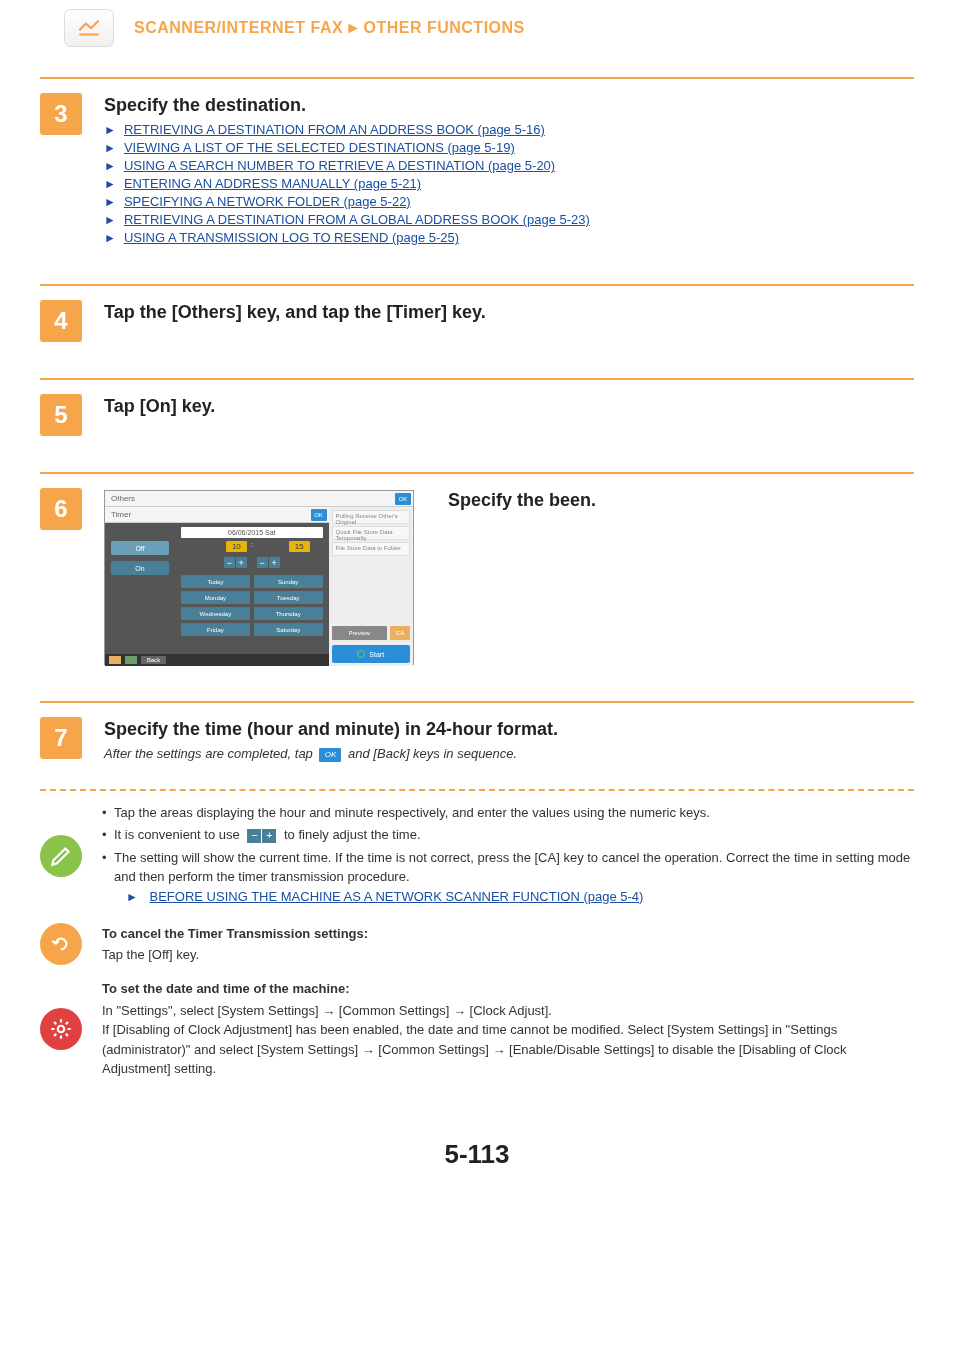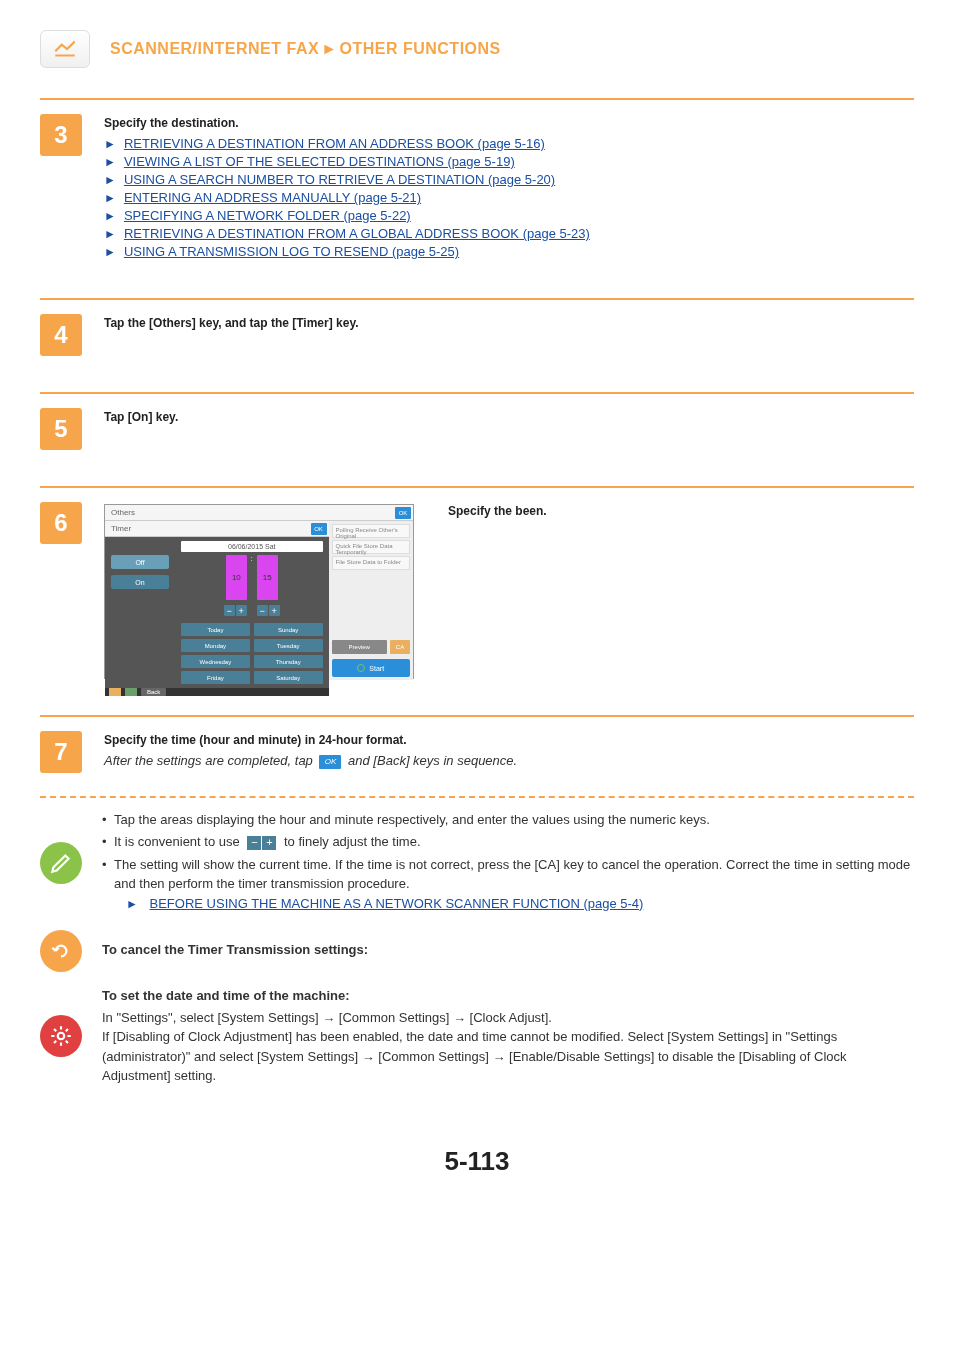--- a/index.html
+++ b/index.html
@@ -6,21 +6,22 @@
   body {
     font-family: Arial, Helvetica, sans-serif;
     font-size: 13px;
     color: #333;
     width: 954px;
     background: #fff;
   }
   .header {
     display: flex;
     align-items: center;
-    padding: 30px 0 12px 40px;
+    padding: 9px 0 12px 40px;
+    margin-left: 24px;
   }
   .header-icon {
     width: 50px; height: 38px;
     border-radius: 6px;
     background: linear-gradient(#fff,#f0f0f0);
     border: 1px solid #ddd;
     display: flex; align-items: center; justify-content: center;
     margin-right: 20px;
   }
   .header-text {
@@ -38,21 +39,21 @@
     background: #f7a54a;
     color: #fff;
     font-size: 24px;
     font-weight: bold;
     display: flex; align-items: center; justify-content: center;
     border-radius: 3px;
     flex-shrink: 0;
     margin-right: 22px;
   }
   .step-body { flex: 1; padding-top: 2px; }
-  .step-title { font-size: 12px; font-weight: bold; color: #222; margin-bottom: 6px; }
+  .step-title { font-size: 18px; font-weight: bold; color: #222; margin-bottom: 6px; }
   .step-sub { font-size: 13px; color: #333; margin-bottom: 7px; font-style: italic; }
   .link-list { list-style: none; }
   .link-list li { margin: 3px 0; display: flex; align-items: center; }
   .arrow { color: #1a4fa3; font-size: 12px; margin-right: 8px; }
   .link { color: #1a4fa3; text-decoration: underline; font-size: 13px; }
   .step6-flex { display:flex; gap: 34px; align-items:flex-start; }
   .screenshot {
     width: 310px; height: 175px;
     border: 1px solid #999; background:#fff; position:relative;
     font-size: 7px; color:#555;
@@ -64,21 +65,21 @@
   .ss-left { width:225px; display:flex; flex-direction:column; }
   .ss-timer-head { background:#f5f5f5; padding:3px 6px; font-size:8px; color:#666; border-bottom:1px solid #ccc; position:relative; height:16px;}
   .ss-left-body { flex:1; display:flex; background:#555; }
   .ss-col1 { width:70px; padding:18px 6px 4px 6px; display:flex; flex-direction:column; gap:6px; }
   .ss-toggle { height:14px; border-radius:2px; color:#fff; font-size:7px; display:flex;align-items:center;justify-content:center; }
   .ss-off { background:#6a9fb8; }
   .ss-on { background:#4a7f98; }
   .ss-col2 { flex:1; padding:4px 6px; display:flex; flex-direction:column; gap:3px; }
   .ss-date { background:#fff; color:#555; font-size:7px; text-align:center; padding:2px; border-radius:1px;}
   .ss-timerow { display:flex; gap:4px; justify-content:center; }
-  .ss-timebox { background:#d946ef; color:#333; font-size:8px; padding:18px 6px; border-radius:1px;}
+  .ss-timebox { background:#eab308; color:#333; font-size:8px; padding:1px 6px; border-radius:1px;margin-left:32px;}
   .ss-pm-row { display:flex; gap:10px; justify-content:center; margin:2px 0 4px 0;}
   .ss-pm { display:flex; gap:1px; }
   .ss-pm span { width:11px; height:11px; background:#4a7f98; color:#fff; display:flex;align-items:center;justify-content:center; font-size:9px; border-radius:1px;}
   .ss-day-row { display:flex; gap:4px; }
   .ss-day { flex:1; height:13px; background:#4a7f98; color:#fff; font-size:6px; display:flex;align-items:center;justify-content:center; border-radius:1px;}
   .ss-bottom { height:12px; background:#333; display:flex; align-items:center; padding:0 4px; gap:4px;}
   .ss-bottom-item { width:12px; height:8px; background:#555; }
   .ss-back { background:#666; color:#fff; font-size:6px; padding:1px 6px; border-radius:1px;}
   .ss-right { width:85px; background:#eee; padding:3px; display:flex; flex-direction:column; gap:2px; font-size:6px; color:#888; }
   .ss-r-item { background:#f8f8f8; border:1px solid #ddd; padding:2px 3px; height:14px; }
@@ -296,20 +297,21 @@
   </div>
 
   <div class="note-row">
     <div class="note-icon orange">
       <svg class="svg-icon" viewBox="0 0 24 24">
           <path fill="none" stroke="#fff" stroke-width="2" d="M7 12 A5 5 0 1 1 12 17 M7 12 L4 9 M7 12 L10 9"></path>
         </svg>
     </div>
     <div class="note-body">
       <div class="note-title">To cancel the Timer Transmission settings:</div>
+      <div>Tap the [Off] key.</div>
     </div>
   </div>
 
   <div class="note-row">
     <div class="note-icon red">
       <svg class="svg-icon" viewBox="0 0 24 24">
           <circle cx="12" cy="12" r="3" fill="none" stroke="#fff" stroke-width="2"></circle>
           <path fill="none" stroke="#fff" stroke-width="2" d="M12 3v3M12 18v3M3 12h3M18 12h3M5.6 5.6l2 2M16.4 16.4l2 2M5.6 18.4l2-2M16.4 7.6l2-2"></path>
         </svg>
     </div>

